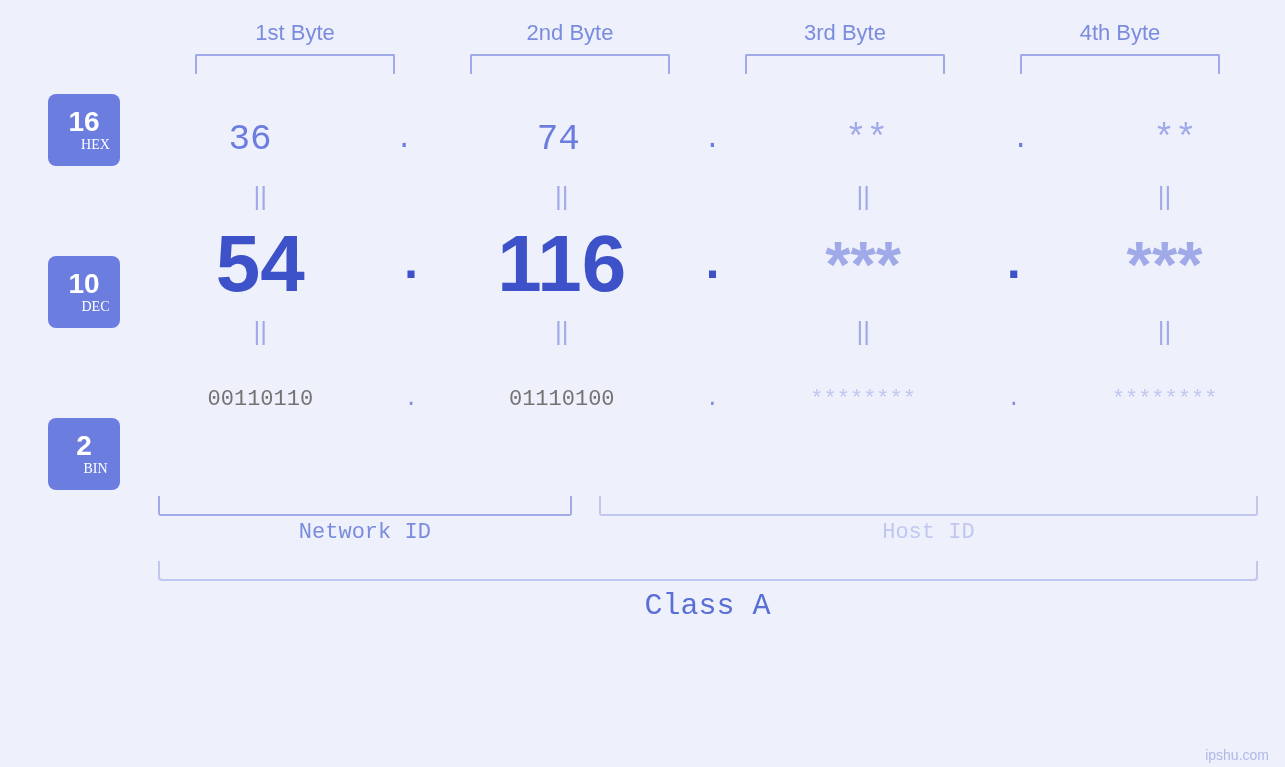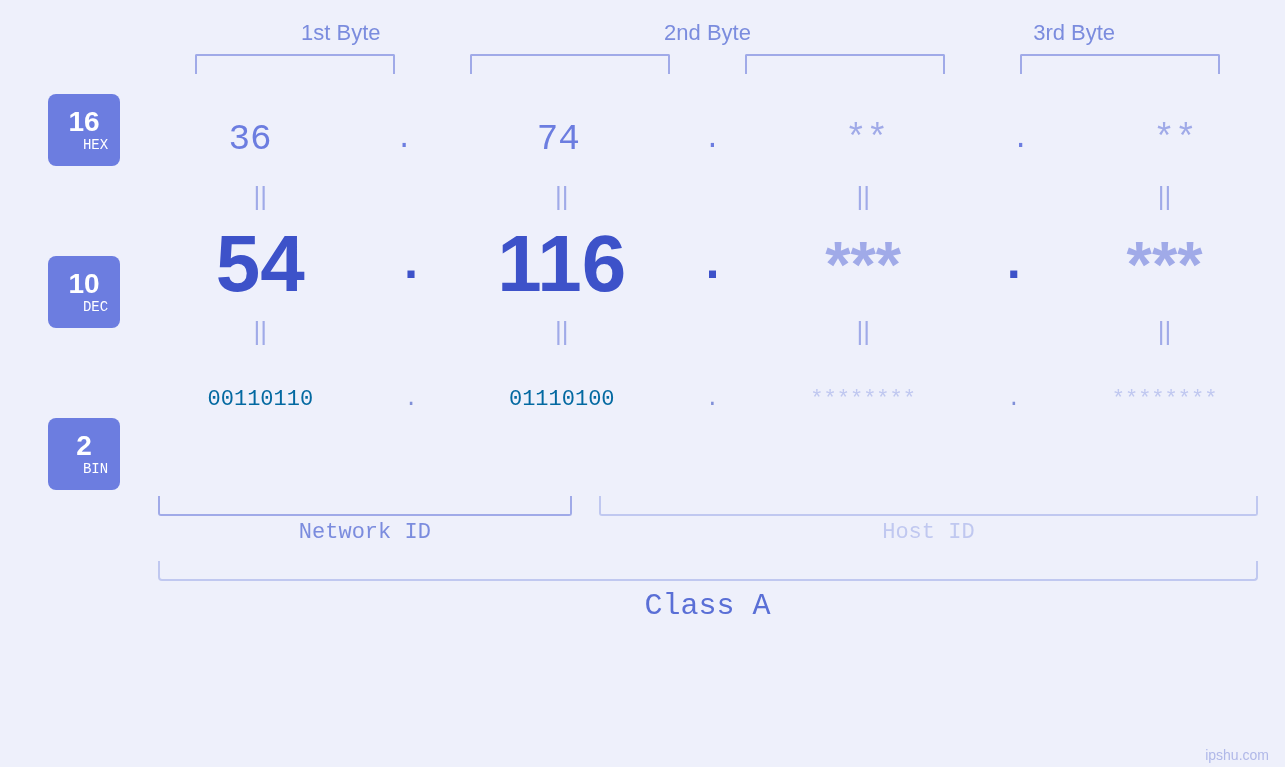--- a/index.html
+++ b/index.html
@@ -88,21 +88,21 @@
 
     .base-number {
       font-size: 28px;
       font-weight: bold;
       line-height: 1.1;
       font-family: Arial, sans-serif;
     }
 
     .base-name {
       font-size: 14px;
-      font-family: Liberation Mono, monospace;
+      font-family: Liberation Serif, serif;
       margin-left: 23px;
     }
 
     
     .values-grid {
       flex: 1;
       display: flex;
       flex-direction: column;
       margin-left: 20px;
     }
@@ -158,21 +158,21 @@
       font-size: 50px;
       font-weight: bold;
       color: #3d52c9;
       width: 40px;
       text-align: center;
     }
 
     .bin-value {
       font-size: 22px;
       font-family: 'Courier New', Courier, monospace;
-      color: #0369a1;
+      color: #737373;
     }
 
     .equals-symbol {
       font-size: 26px;
       color: #a0aae8;
       font-family: Arial, sans-serif;
     }
 
     .hex-dot {
       font-size: 28px;
@@ -217,20 +217,21 @@
   </style>
 </head>
 <body>
 
 <div class="main-container">
 
   <div class="byte-labels-row">
     <div class="byte-label">1st Byte</div>
     <div class="byte-label">2nd Byte</div>
     <div class="byte-label">3rd Byte</div>
+    <div class="byte-label">4th Byte</div>
   </div>
 
   <div class="brackets-row">
     <div class="bracket-box"></div>
     <div class="bracket-box"></div>
     <div class="bracket-box"></div>
     <div class="bracket-box"></div>
   </div>
 
   <div class="content-area">

